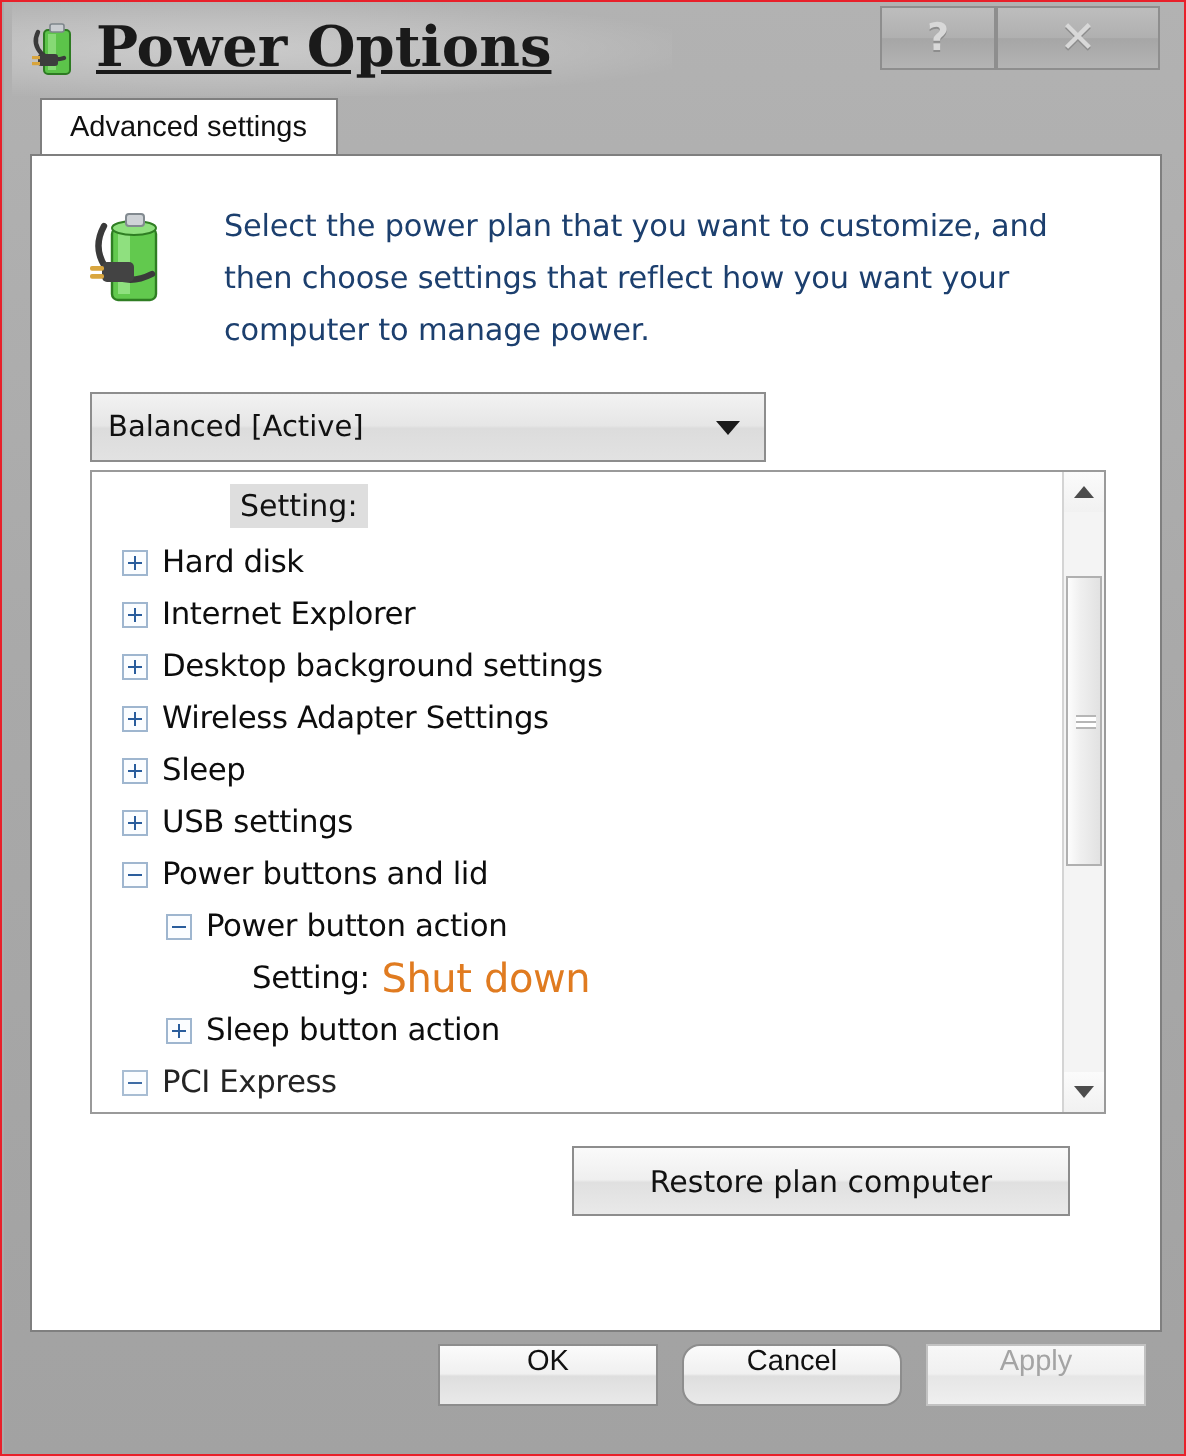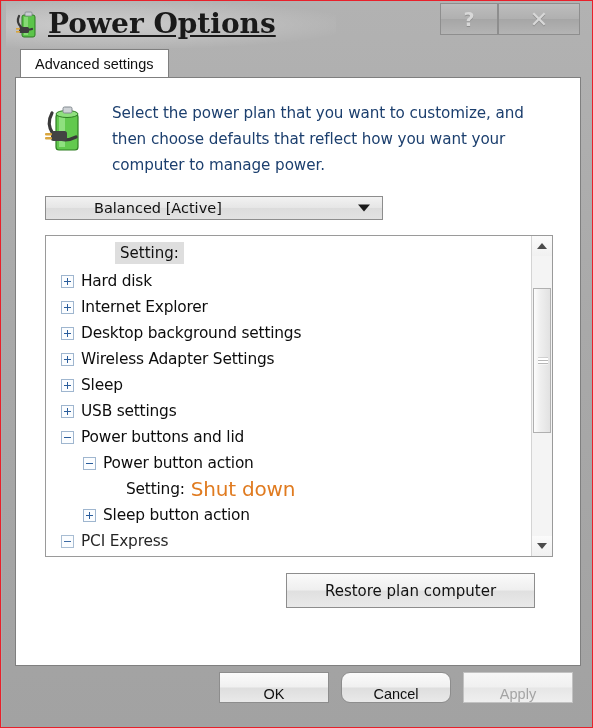--- a/index.html
+++ b/index.html
@@ -152,27 +152,26 @@
     line-height: 26px;
     color: #1c3f6e;
     letter-spacing: -0.1px;
   }
 
   
   .plan-combo {
     position: absolute;
     left: 29px; top: 118px;
     width: 338px;
-    height: 24px;
+    height: 35px;
     box-sizing: border-box;
     border: 1px solid #8d8d8d;
     background: linear-gradient(180deg, #f2f2f2 0%, #e6e6e6 48%, #dcdcdc 52%, #e2e2e2 100%);
     display: flex;
     align-items: center;
-    padding-left: 40px;
   }
   .plan-combo-label {
     padding-left: 8px;
     font-family: "DejaVu Sans", sans-serif;
     font-size: 14.5px;
     color: #111111;
     white-space: nowrap;
   }
   .combo-arrow {
     position: absolute;
@@ -391,21 +390,21 @@
     height: 61px;
   }
   .btn {
     position: absolute;
     top: 6px;
     height: 31px;
     box-sizing: border-box;
     border: 1px solid #8d8d8d;
     background: linear-gradient(180deg, #fbfbfb 0%, #f0f0f0 48%, #dedede 52%, #e9e9e9 100%);
     display: flex;
-    align-items: flex-end;
+    align-items: flex-start;
     justify-content: center;
     font-family: "Liberation Sans", sans-serif;
     font-size: 14.5px;
     color: #101010;
   }
   .btn.ok     { left: 217px; width: 110px; }
   .btn.cancel { left: 339px; width: 110px; border-radius: 9px; }
   .btn.apply  {
     left: 461px; width: 110px;
     color: #a4a4a4;
@@ -459,21 +458,21 @@
               <rect x="12" y="10" width="22" height="36" rx="3" fill="#62c94e" stroke="#2f7e23" stroke-width="1.2"></rect>
               <rect x="15" y="13" width="6" height="30" fill="#95e285" opacity="0.9"></rect>
               <ellipse cx="23" cy="10" rx="11" ry="3.5" fill="#8fe07e" stroke="#2f7e23" stroke-width="1"></ellipse>
               <rect x="19" y="3" width="9" height="6" rx="1.5" fill="#cfd3d7" stroke="#828a90" stroke-width="1"></rect>
               <path d="M8 9 Q2 20 9 30 Q18 40 32 33" fill="none" stroke="#3a3a3a" stroke-width="3.2" stroke-linecap="round"></path>
               <rect x="7" y="27" width="16" height="10" rx="2.5" fill="#434343"></rect>
               <rect x="1" y="29" width="7" height="2.4" rx="1" fill="#d9a63f"></rect>
               <rect x="1" y="33" width="7" height="2.4" rx="1" fill="#d9a63f"></rect>
             </svg>
           </div>
-          <div class="intro-text">Select the power plan that you want to customize, and then choose defaults that reflect how you want your computer to manage power.</div>
+          <div class="intro-text">Select the power plan that you want to customize, and then choose settings that reflect how you want your computer to manage power.</div>
         </div>
 
         <div class="plan-combo">
           <span class="plan-combo-label">Balanced [Active]</span>
           <span class="combo-arrow"></span>
         </div>
 
         <div class="listbox">
           <div class="list-inner">
 

